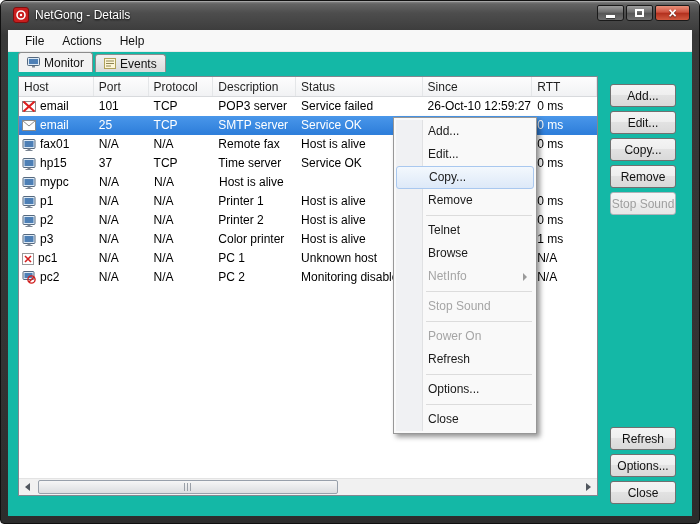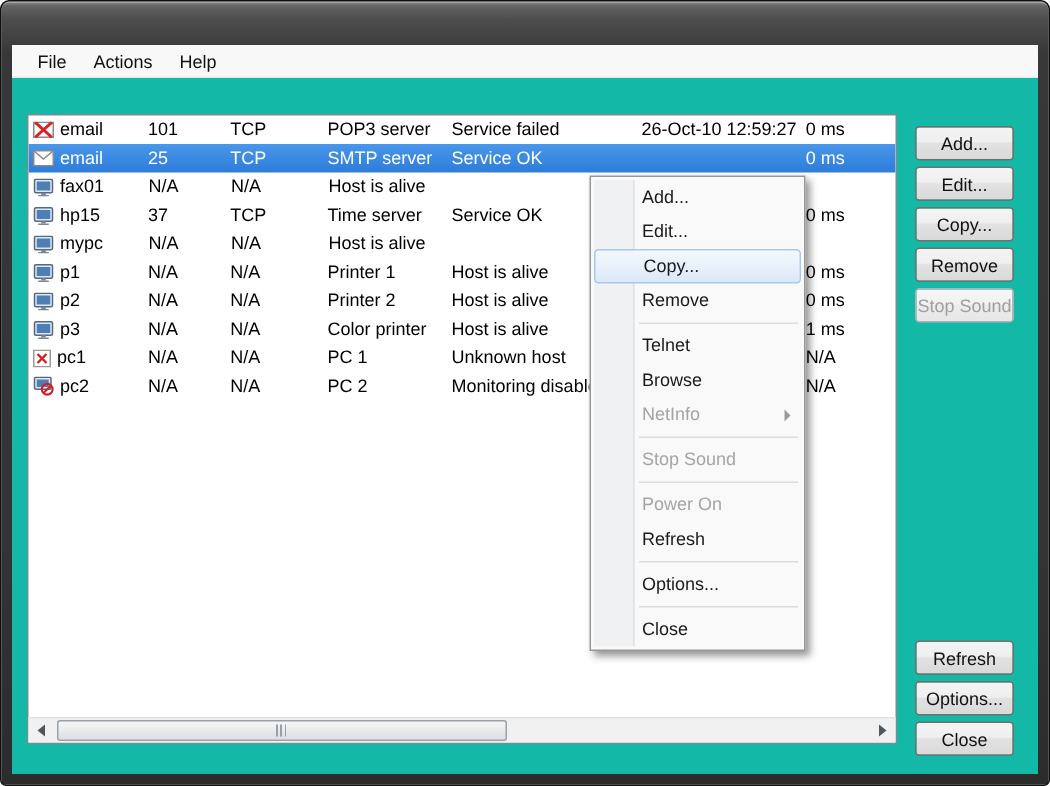--- a/index.html
+++ b/index.html
@@ -91,29 +91,82 @@
   }
   .ctx-sep { height:1px; background:#dcdcdc; margin:3px 2px 3px 30px; }
   .submenu-arrow { position:absolute; right:7px; top:8px; width:0; height:0; border-left:4px solid #9b9b9b; border-top:4px solid transparent; border-bottom:4px solid transparent; }
 </style>
 </head>
 <body>
 
 <div class="window">
   <div class="frame"></div>
 
+  <div class="titlebar">
+    <span class="app-icon">
+      <svg width="16" height="16" viewBox="0 0 16 16">
+          <rect x="0.5" y="0.5" width="15" height="15" rx="2.5" fill="#c81e1e" stroke="#7d0f0f"></rect>
+          <circle cx="8" cy="8" r="4" fill="none" stroke="#fff" stroke-width="1.6"></circle>
+          <circle cx="8" cy="8" r="1.2" fill="#fff"></circle>
+        </svg>
+    </span>
+    <span class="title-text">NetGong - Details</span>
+    <div class="win-controls">
+      <div class="win-btn">
+          <span class="glyph-min"></span>
+        </div>
+      <div class="win-btn">
+          <span class="glyph-max"></span>
+        </div>
+      <div class="win-btn close">
+          <span class="glyph-close"></span>
+        </div>
+    </div>
+  </div>
 
   <div class="client">
     <div class="menubar">
         <div class="menu-item">File</div>
         <div class="menu-item">Actions</div>
         <div class="menu-item">Help</div>
       </div>
+    <div class="tabstrip">
+        <div class="tab active">
+          <span class="tab-icon">
+            <svg width="13" height="11" viewBox="0 0 13 11">
+              <rect x="0.5" y="0.5" width="12" height="8" rx="1" fill="#dce9f5" stroke="#55687e"></rect>
+              <rect x="2" y="2" width="9" height="5" fill="#4d7fb5"></rect>
+              <rect x="5" y="9" width="3" height="1.5" fill="#7b8694"></rect>
+            </svg>
+          </span>
+          <span class="tab-label">Monitor</span>
+        </div>
+        <div class="tab">
+          <span class="tab-icon">
+            <svg width="12" height="11" viewBox="0 0 12 11">
+              <rect x="0.5" y="0.5" width="11" height="10" fill="#fdf6d8" stroke="#b0a15a"></rect>
+              <line x1="2" y1="3" x2="10" y2="3" stroke="#8f8452"></line>
+              <line x1="2" y1="5.5" x2="10" y2="5.5" stroke="#8f8452"></line>
+              <line x1="2" y1="8" x2="7" y2="8" stroke="#8f8452"></line>
+            </svg>
+          </span>
+          <span class="tab-label">Events</span>
+        </div>
+      </div>
 
     <div class="listview">
+      <div class="lv-header">
+          <div class="lv-hcell" style="width: 75px;">Host</div>
+          <div class="lv-hcell" style="width: 55px;">Port</div>
+          <div class="lv-hcell" style="width: 65px;">Protocol</div>
+          <div class="lv-hcell" style="width: 83px;">Description</div>
+          <div class="lv-hcell" style="width: 127px;">Status</div>
+          <div class="lv-hcell" style="width: 110px;">Since</div>
+          <div class="lv-hcell" style="width: 65px;">RTT</div>
+        </div>
       <div class="lv-body">
           <div class="lv-row">
             <div class="lv-cell host-cell" style="width: 75px;">
               <span class="row-icon">
                 <svg width="14" height="11" viewBox="0 0 14 11">
                   <rect x="0.5" y="0.5" width="13" height="10" fill="#fefefe" stroke="#8a8a8a"></rect>
                   <path d="M0.5 0.5 L7 6 L13.5 0.5" fill="none" stroke="#8a8a8a"></path>
                   <path d="M1.5 0.5 L12.5 10.5 M12.5 0.5 L1.5 10.5" stroke="#e02020" stroke-width="2"></path>
                 </svg>
               </span>
@@ -150,20 +203,21 @@
                   <rect x="1" y="0.5" width="12" height="9" rx="1" fill="#dce9f5" stroke="#55687e"></rect>
                   <rect x="2.5" y="2" width="9" height="6" fill="#4d7fb5"></rect>
                   <rect x="5.5" y="9.5" width="3" height="1.5" fill="#7b8694"></rect>
                   <rect x="3.5" y="11" width="7" height="1" fill="#7b8694"></rect>
                 </svg>
               </span>
               <span>fax01</span>
             </div>
             <div class="lv-cell" style="width: 55px;">N/A</div>
             <div class="lv-cell" style="width: 65px;">N/A</div>
+            <div class="lv-cell" style="width: 83px;">Remote fax</div>
             <div class="lv-cell" style="width: 127px;">Host is alive</div>
             <div class="lv-cell" style="width: 110px;"></div>
             <div class="lv-cell" style="width: 65px;">0 ms</div>
           </div>
           <div class="lv-row">
             <div class="lv-cell host-cell" style="width: 75px;">
               <span class="row-icon">
                 <svg width="14" height="12" viewBox="0 0 14 12">
                   <rect x="1" y="0.5" width="12" height="9" rx="1" fill="#dce9f5" stroke="#55687e"></rect>
                   <rect x="2.5" y="2" width="9" height="6" fill="#4d7fb5"></rect>

